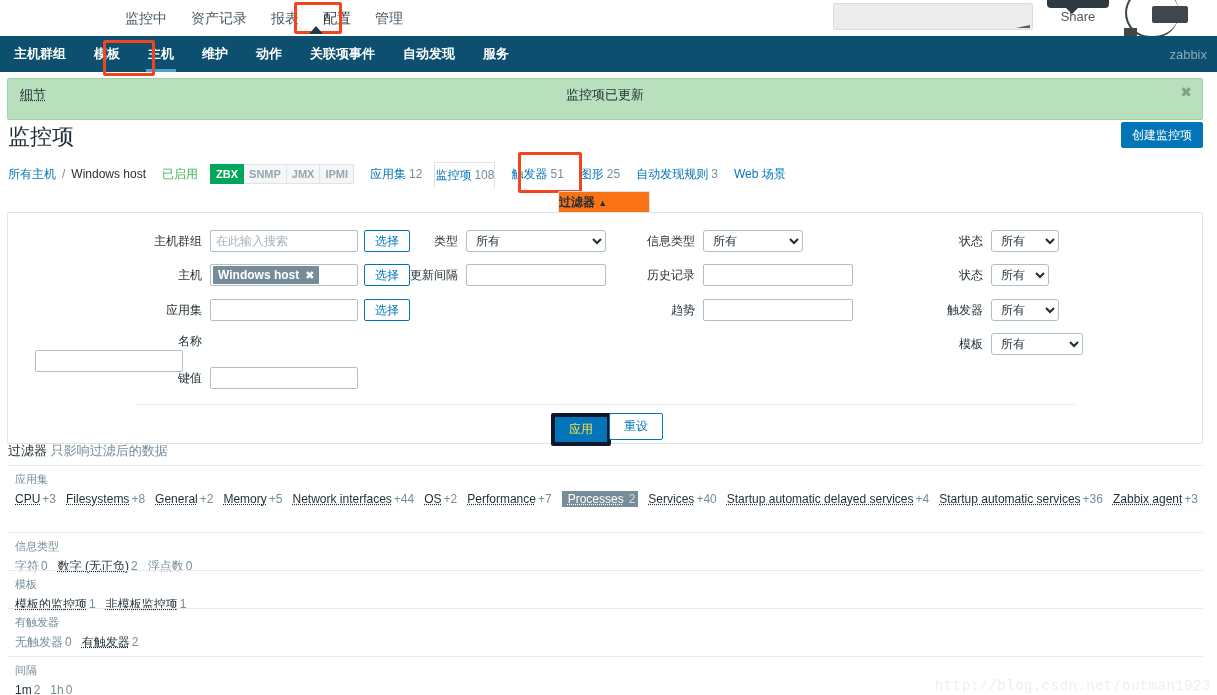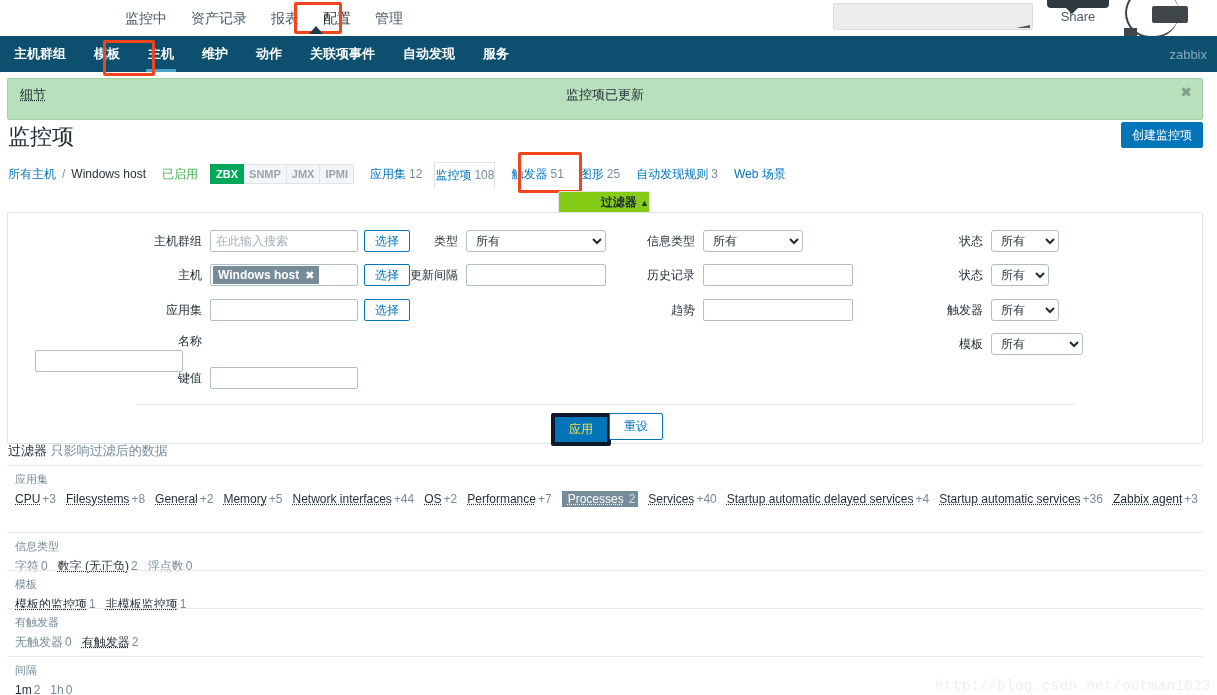--- a/index.html
+++ b/index.html
@@ -148,22 +148,22 @@
   }
   .obj-tab .cnt { color: #768d99; margin-left: 3px; }
   .obj-tab.selected {
     background: #fff; border: 1px solid #dfe4e7; border-bottom-color: #fff;
     padding: 4px 0; margin-left: 12px; position: relative; top: 1px;
   }
 
   
   .filter-tab {
     position: absolute; left: 558px; top: 191px; width: 92px; height: 22px;
-    background: #84cc16; border: 1px solid #dfe4e7; border-bottom: none;
-    border-radius: 2px 2px 0 0; text-align: right; font-size: 12px;
+    background: #f97316; border: 1px solid #dfe4e7; border-bottom: none;
+    border-radius: 2px 2px 0 0; text-align: left; font-size: 12px;
     line-height: 20px; color: #1f2c33; cursor: pointer; font-weight: bold;
   }
   .filter-panel {
     position: absolute; left: 7px; top: 212px; width: 1196px; height: 232px;
     background: #ffffff; border: 1px solid #dfe4e7; border-radius: 2px;
   }
   .frow { position: absolute; display: flex; align-items: center; }
   .flabel {
     font-size: 12px; color: #1f2c33; text-align: right;
     margin-right: 8px; white-space: nowrap;

